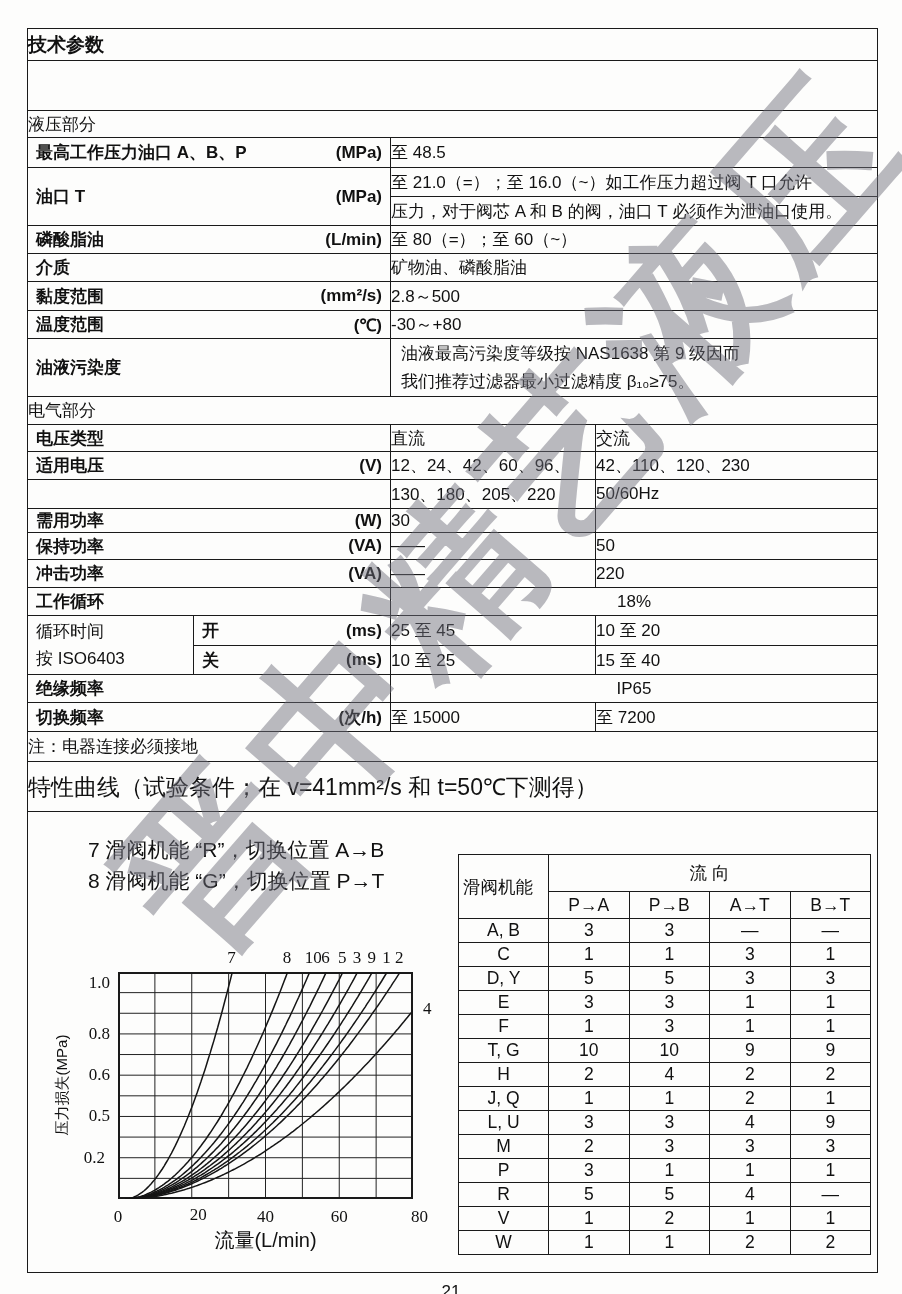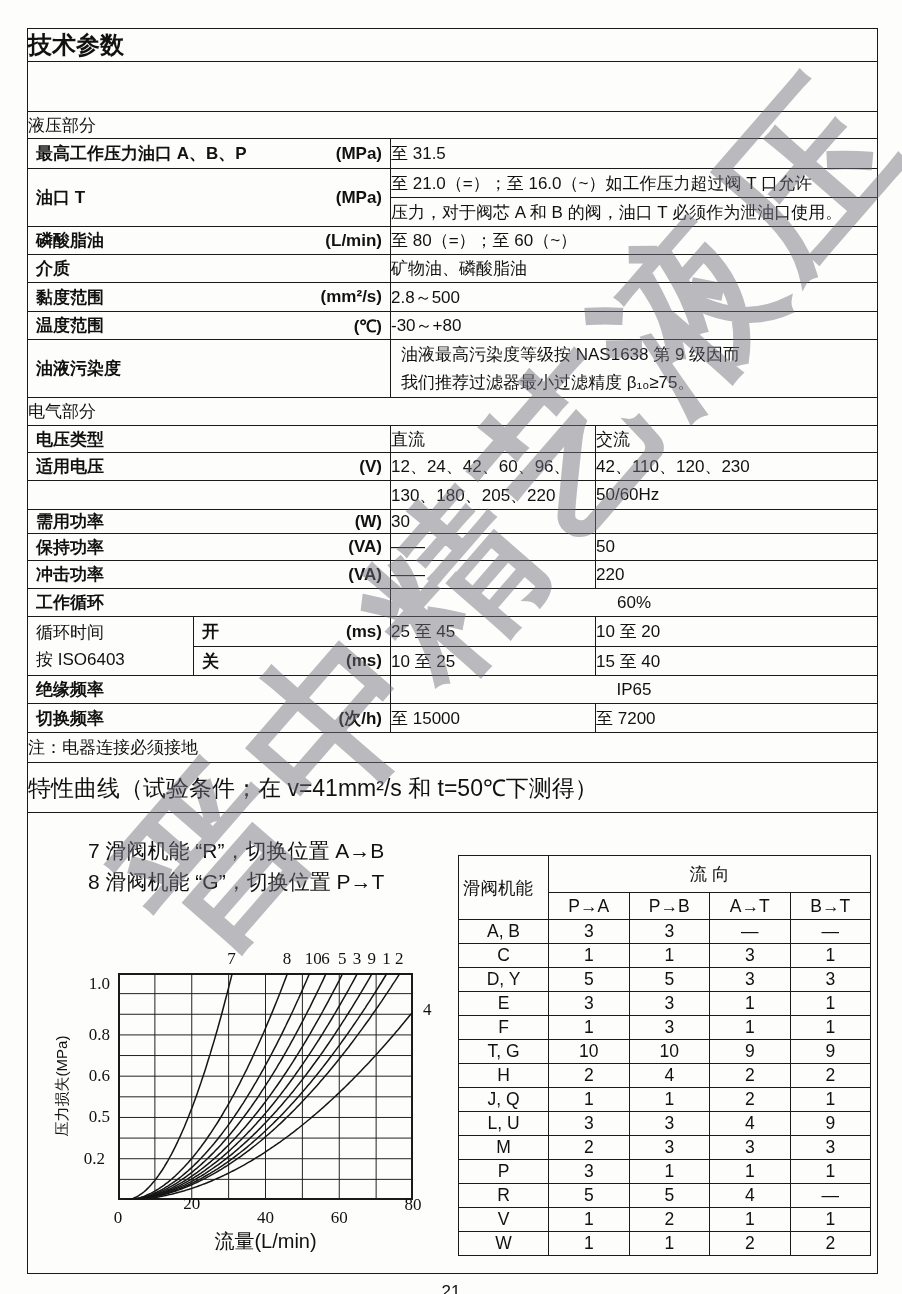--- a/index.html
+++ b/index.html
@@ -2,21 +2,21 @@
 <html><head>
 <meta charset="utf-8">
 <style>
   html,body{margin:0;padding:0;background:#e8e8e8;}
   .page{position:relative;width:902px;height:1294px;background:#fdfdfc;overflow:hidden;
         font-family:"Liberation Sans",sans-serif;color:#111;}
   
   table.spec{position:absolute;left:27px;top:28px;width:850px;border-collapse:collapse;
              table-layout:fixed;font-size:17px;}
   table.spec td{border:1.6px solid #1a1a1a;vertical-align:middle;padding:0;overflow:hidden;}
-  td.title-row{font-weight:bold;font-size:24px;padding-left:8px;}
+  td.title-row{font-weight:bold;font-size:19px;padding-left:8px;}
   td.section{padding-left:8px;margin-top:15px;}
   .lu{display:flex;align-items:center;font-weight:bold;}
   .lu .lab{flex:1;padding-left:8px;white-space:nowrap;}
   .lu .unit{padding-right:8px;white-space:nowrap;}
   td.val{padding-left:10px;}
   td.valc{text-align:center;}
   td.twol div{padding-left:10px;line-height:28px;}
   td.stack div{padding-left:8px;line-height:27px;}
   td.note-row{padding-left:8px;}
   td.curves-title{font-weight:normal;font-size:23px;padding-left:8px;}
@@ -69,21 +69,21 @@
           <td colspan="4" class="section">液压部分</td>
         </tr>
 
     <tr style="height:30px">
       <td colspan="2">
             <div class="lu">
               <span class="lab">最高工作压力油口 A、B、P</span>
               <span class="unit">(MPa)</span>
             </div>
           </td>
-      <td colspan="2" class="val">至 31.5</td>
+      <td colspan="2" class="val">至 48.5</td>
     </tr>
 
     <tr style="height:29px">
       <td colspan="2" rowspan="2">
             <div class="lu">
               <span class="lab">油口 T</span>
               <span class="unit">(MPa)</span>
             </div>
           </td>
       <td colspan="2" class="val">至 21.0（=）；至 16.0（~）如工作压力超过阀 T 口允许</td>
@@ -196,21 +196,21 @@
           </td>
       <td class="val">——</td>
       <td class="val">220</td>
     </tr>
     <tr style="height:28px">
       <td colspan="2">
             <div class="lu">
               <span class="lab">工作循环</span>
             </div>
           </td>
-      <td colspan="2" class="valc">60%</td>
+      <td colspan="2" class="valc">18%</td>
     </tr>
 
     <tr style="height:30px">
       <td rowspan="2" class="stack">
         <div>循环时间</div>
         <div>按 ISO6403</div>
       </td>
       <td>
             <div class="lu">
               <span class="lab">开</span>
@@ -293,24 +293,24 @@
                   <path d="M7.4,227.0L9.2,227.0L11.1,226.9L12.9,226.8L14.8,226.6L16.6,226.4L18.4,226.2L20.3,225.9L22.1,225.6L24.0,225.3L25.8,224.9L27.7,224.5L29.5,224.0L31.3,223.6L33.2,223.0L35.0,222.5L36.9,221.9L38.7,221.3L40.6,220.6L42.4,219.9L44.3,219.2L46.1,218.5L47.9,217.7L49.8,216.8L51.6,216.0L53.5,215.1L55.3,214.2L57.2,213.2L59.0,212.2L60.8,211.2L62.7,210.2L64.5,209.1L66.4,208.0L68.2,206.8L70.1,205.7L71.9,204.4L73.8,203.2L75.6,201.9L77.4,200.6L79.3,199.3L81.1,197.9L83.0,196.5L84.8,195.1L86.7,193.7L88.5,192.2L90.3,190.6L92.2,189.1L94.0,187.5L95.9,185.9L97.7,184.3L99.6,182.6L101.4,180.9L103.3,179.2L105.1,177.4L106.9,175.6L108.8,173.8L110.6,171.9L112.5,170.0L114.3,168.1L116.2,166.2L118.0,164.2L119.8,162.2L121.7,160.2L123.5,158.1L125.4,156.0L127.2,153.9L129.1,151.7L130.9,149.6L132.8,147.3L134.6,145.1L136.4,142.8L138.3,140.5L140.1,138.2L142.0,135.8L143.8,133.5L145.7,131.0L147.5,128.6L149.3,126.1L151.2,123.6L153.0,121.1L154.9,118.5L156.7,115.9L158.6,113.3L160.4,110.7L162.3,108.0L164.1,105.3L165.9,102.5L167.8,99.8L169.6,97.0L171.5,94.2L173.3,91.3L175.2,88.4L177.0,85.5L178.8,82.6L180.7,79.6L182.5,76.6L184.4,73.6L186.2,70.6L188.1,67.5L189.9,64.4L191.8,61.3L193.6,58.1L195.4,54.9L197.3,51.7L199.1,48.4L201.0,45.2L202.8,41.8L204.7,38.5L206.5,35.2L208.3,31.8L210.2,28.3L212.0,24.9L213.9,21.4L215.7,17.9L217.6,14.4L219.4,10.8L221.3,7.3L223.1,3.6L224.9,0.0" fill="none" stroke="#151515" stroke-width="1.5"></path>
                   <path d="M7.4,227.0L9.2,227.0L11.1,226.9L12.9,226.8L14.8,226.7L16.6,226.5L18.4,226.3L20.3,226.1L22.1,225.8L24.0,225.5L25.8,225.2L27.7,224.8L29.5,224.4L31.3,224.0L33.2,223.5L35.0,223.0L36.9,222.5L38.7,222.0L40.6,221.4L42.4,220.8L44.3,220.1L46.1,219.5L47.9,218.8L49.8,218.0L51.6,217.3L53.5,216.5L55.3,215.7L57.2,214.8L59.0,214.0L60.8,213.1L62.7,212.1L64.5,211.2L66.4,210.2L68.2,209.2L70.1,208.2L71.9,207.1L73.8,206.0L75.6,204.9L77.4,203.7L79.3,202.5L81.1,201.3L83.0,200.1L84.8,198.8L86.7,197.6L88.5,196.2L90.3,194.9L92.2,193.5L94.0,192.1L95.9,190.7L97.7,189.3L99.6,187.8L101.4,186.3L103.3,184.8L105.1,183.2L106.9,181.6L108.8,180.0L110.6,178.4L112.5,176.7L114.3,175.0L116.2,173.3L118.0,171.6L119.8,169.8L121.7,168.0L123.5,166.2L125.4,164.3L127.2,162.5L129.1,160.6L130.9,158.6L132.8,156.7L134.6,154.7L136.4,152.7L138.3,150.7L140.1,148.6L142.0,146.5L143.8,144.4L145.7,142.3L147.5,140.1L149.3,137.9L151.2,135.7L153.0,133.5L154.9,131.2L156.7,129.0L158.6,126.6L160.4,124.3L162.3,121.9L164.1,119.5L165.9,117.1L167.8,114.7L169.6,112.2L171.5,109.7L173.3,107.2L175.2,104.7L177.0,102.1L178.8,99.5L180.7,96.9L182.5,94.3L184.4,91.6L186.2,88.9L188.1,86.2L189.9,83.4L191.8,80.7L193.6,77.9L195.4,75.1L197.3,72.2L199.1,69.4L201.0,66.5L202.8,63.5L204.7,60.6L206.5,57.6L208.3,54.6L210.2,51.6L212.0,48.6L213.9,45.5L215.7,42.4L217.6,39.3L219.4,36.2L221.3,33.0L223.1,29.8L224.9,26.6L226.8,23.4L228.6,20.1L230.5,16.8L232.3,13.5L234.2,10.2L236.0,6.8L237.8,3.4L239.7,0.0" fill="none" stroke="#151515" stroke-width="1.5"></path>
                   <path d="M7.4,227.0L9.2,227.0L11.1,226.9L12.9,226.8L14.8,226.7L16.6,226.6L18.4,226.4L20.3,226.2L22.1,225.9L24.0,225.7L25.8,225.4L27.7,225.0L29.5,224.7L31.3,224.3L33.2,223.9L35.0,223.5L36.9,223.0L38.7,222.5L40.6,222.0L42.4,221.5L44.3,220.9L46.1,220.3L47.9,219.7L49.8,219.0L51.6,218.4L53.5,217.7L55.3,216.9L57.2,216.2L59.0,215.4L60.8,214.6L62.7,213.8L64.5,212.9L66.4,212.1L68.2,211.2L70.1,210.2L71.9,209.3L73.8,208.3L75.6,207.3L77.4,206.3L79.3,205.2L81.1,204.2L83.0,203.1L84.8,202.0L86.7,200.8L88.5,199.6L90.3,198.4L92.2,197.2L94.0,196.0L95.9,194.7L97.7,193.4L99.6,192.1L101.4,190.8L103.3,189.4L105.1,188.0L106.9,186.6L108.8,185.2L110.6,183.7L112.5,182.3L114.3,180.8L116.2,179.2L118.0,177.7L119.8,176.1L121.7,174.5L123.5,172.9L125.4,171.2L127.2,169.6L129.1,167.9L130.9,166.2L132.8,164.4L134.6,162.7L136.4,160.9L138.3,159.1L140.1,157.3L142.0,155.4L143.8,153.5L145.7,151.6L147.5,149.7L149.3,147.8L151.2,145.8L153.0,143.8L154.9,141.8L156.7,139.8L158.6,137.7L160.4,135.6L162.3,133.5L164.1,131.4L165.9,129.3L167.8,127.1L169.6,124.9L171.5,122.7L173.3,120.4L175.2,118.2L177.0,115.9L178.8,113.6L180.7,111.3L182.5,108.9L184.4,106.5L186.2,104.1L188.1,101.7L189.9,99.3L191.8,96.8L193.6,94.3L195.4,91.8L197.3,89.3L199.1,86.8L201.0,84.2L202.8,81.6L204.7,79.0L206.5,76.3L208.3,73.7L210.2,71.0L212.0,68.3L213.9,65.5L215.7,62.8L217.6,60.0L219.4,57.2L221.3,54.4L223.1,51.6L224.9,48.7L226.8,45.8L228.6,42.9L230.5,40.0L232.3,37.1L234.2,34.1L236.0,31.1L237.8,28.1L239.7,25.1L241.5,22.0L243.4,18.9L245.2,15.8L247.1,12.7L248.9,9.6L250.8,6.4L252.6,3.2L254.4,0.0" fill="none" stroke="#151515" stroke-width="1.5"></path>
                   <path d="M7.4,227.0L9.2,227.0L11.1,226.9L12.9,226.9L14.8,226.7L16.6,226.6L18.4,226.4L20.3,226.3L22.1,226.0L24.0,225.8L25.8,225.5L27.7,225.2L29.5,224.9L31.3,224.6L33.2,224.2L35.0,223.8L36.9,223.4L38.7,223.0L40.6,222.5L42.4,222.0L44.3,221.5L46.1,221.0L47.9,220.4L49.8,219.9L51.6,219.3L53.5,218.6L55.3,218.0L57.2,217.3L59.0,216.6L60.8,215.9L62.7,215.2L64.5,214.4L66.4,213.6L68.2,212.8L70.1,212.0L71.9,211.1L73.8,210.3L75.6,209.4L77.4,208.5L79.3,207.5L81.1,206.6L83.0,205.6L84.8,204.6L86.7,203.5L88.5,202.5L90.3,201.4L92.2,200.3L94.0,199.2L95.9,198.1L97.7,196.9L99.6,195.8L101.4,194.6L103.3,193.3L105.1,192.1L106.9,190.8L108.8,189.6L110.6,188.3L112.5,186.9L114.3,185.6L116.2,184.2L118.0,182.8L119.8,181.4L121.7,180.0L123.5,178.5L125.4,177.1L127.2,175.6L129.1,174.1L130.9,172.5L132.8,171.0L134.6,169.4L136.4,167.8L138.3,166.2L140.1,164.5L142.0,162.9L143.8,161.2L145.7,159.5L147.5,157.8L149.3,156.0L151.2,154.3L153.0,152.5L154.9,150.7L156.7,148.9L158.6,147.0L160.4,145.2L162.3,143.3L164.1,141.4L165.9,139.5L167.8,137.5L169.6,135.5L171.5,133.6L173.3,131.6L175.2,129.5L177.0,127.5L178.8,125.4L180.7,123.3L182.5,121.2L184.4,119.1L186.2,117.0L188.1,114.8L189.9,112.6L191.8,110.4L193.6,108.2L195.4,105.9L197.3,103.7L199.1,101.4L201.0,99.1L202.8,96.8L204.7,94.4L206.5,92.0L208.3,89.7L210.2,87.3L212.0,84.8L213.9,82.4L215.7,79.9L217.6,77.4L219.4,74.9L221.3,72.4L223.1,69.9L224.9,67.3L226.8,64.7L228.6,62.1L230.5,59.5L232.3,56.9L234.2,54.2L236.0,51.5L237.8,48.8L239.7,46.1L241.5,43.4L243.4,40.6L245.2,37.9L247.1,35.1L248.9,32.2L250.8,29.4L252.6,26.6L254.4,23.7L256.3,20.8L258.1,17.9L260.0,14.9L261.8,12.0L263.7,9.0L265.5,6.0L267.3,3.0L269.2,0.0" fill="none" stroke="#151515" stroke-width="1.5"></path>
                   <path d="M7.4,227.0L9.2,227.0L11.1,226.9L12.9,226.9L14.8,226.8L16.6,226.6L18.4,226.5L20.3,226.3L22.1,226.1L24.0,225.9L25.8,225.7L27.7,225.4L29.5,225.1L31.3,224.8L33.2,224.5L35.0,224.1L36.9,223.7L38.7,223.3L40.6,222.9L42.4,222.5L44.3,222.0L46.1,221.5L47.9,221.0L49.8,220.5L51.6,219.9L53.5,219.4L55.3,218.8L57.2,218.2L59.0,217.5L60.8,216.9L62.7,216.2L64.5,215.5L66.4,214.8L68.2,214.1L70.1,213.3L71.9,212.5L73.8,211.7L75.6,210.9L77.4,210.1L79.3,209.2L81.1,208.3L83.0,207.4L84.8,206.5L86.7,205.6L88.5,204.6L90.3,203.7L92.2,202.7L94.0,201.7L95.9,200.6L97.7,199.6L99.6,198.5L101.4,197.4L103.3,196.3L105.1,195.2L106.9,194.0L108.8,192.8L110.6,191.6L112.5,190.4L114.3,189.2L116.2,188.0L118.0,186.7L119.8,185.4L121.7,184.1L123.5,182.8L125.4,181.4L127.2,180.1L129.1,178.7L130.9,177.3L132.8,175.9L134.6,174.4L136.4,173.0L138.3,171.5L140.1,170.0L142.0,168.5L143.8,167.0L145.7,165.4L147.5,163.8L149.3,162.2L151.2,160.6L153.0,159.0L154.9,157.4L156.7,155.7L158.6,154.0L160.4,152.3L162.3,150.6L164.1,148.9L165.9,147.1L167.8,145.3L169.6,143.5L171.5,141.7L173.3,139.9L175.2,138.0L177.0,136.2L178.8,134.3L180.7,132.4L182.5,130.5L184.4,128.5L186.2,126.6L188.1,124.6L189.9,122.6L191.8,120.6L193.6,118.6L195.4,116.5L197.3,114.4L199.1,112.4L201.0,110.3L202.8,108.1L204.7,106.0L206.5,103.8L208.3,101.7L210.2,99.5L212.0,97.3L213.9,95.0L215.7,92.8L217.6,90.5L219.4,88.2L221.3,85.9L223.1,83.6L224.9,81.3L226.8,78.9L228.6,76.5L230.5,74.2L232.3,71.7L234.2,69.3L236.0,66.9L237.8,64.4L239.7,61.9L241.5,59.4L243.4,56.9L245.2,54.4L247.1,51.8L248.9,49.3L250.8,46.7L252.6,44.1L254.4,41.4L256.3,38.8L258.1,36.1L260.0,33.5L261.8,30.8L263.7,28.1L265.5,25.3L267.3,22.6L269.2,19.8L271.0,17.1L272.9,14.3L274.7,11.4L276.6,8.6L278.4,5.8L280.3,2.9L282.1,0.0" fill="none" stroke="#151515" stroke-width="1.5"></path>
                   <path d="M7.4,227.0L9.2,227.0L11.1,227.0L12.9,226.9L14.8,226.8L16.6,226.7L18.4,226.6L20.3,226.5L22.1,226.3L24.0,226.2L25.8,226.0L27.7,225.8L29.5,225.6L31.3,225.3L33.2,225.1L35.0,224.8L36.9,224.5L38.7,224.2L40.6,223.9L42.4,223.5L44.3,223.2L46.1,222.8L47.9,222.4L49.8,222.0L51.6,221.6L53.5,221.2L55.3,220.7L57.2,220.3L59.0,219.8L60.8,219.3L62.7,218.8L64.5,218.2L66.4,217.7L68.2,217.1L70.1,216.6L71.9,216.0L73.8,215.4L75.6,214.8L77.4,214.1L79.3,213.5L81.1,212.8L83.0,212.1L84.8,211.4L86.7,210.7L88.5,210.0L90.3,209.2L92.2,208.5L94.0,207.7L95.9,206.9L97.7,206.1L99.6,205.3L101.4,204.5L103.3,203.6L105.1,202.8L106.9,201.9L108.8,201.0L110.6,200.1L112.5,199.2L114.3,198.2L116.2,197.3L118.0,196.3L119.8,195.3L121.7,194.3L123.5,193.3L125.4,192.3L127.2,191.3L129.1,190.2L130.9,189.2L132.8,188.1L134.6,187.0L136.4,185.9L138.3,184.7L140.1,183.6L142.0,182.5L143.8,181.3L145.7,180.1L147.5,178.9L149.3,177.7L151.2,176.5L153.0,175.2L154.9,174.0L156.7,172.7L158.6,171.4L160.4,170.1L162.3,168.8L164.1,167.5L165.9,166.2L167.8,164.8L169.6,163.5L171.5,162.1L173.3,160.7L175.2,159.3L177.0,157.9L178.8,156.4L180.7,155.0L182.5,153.5L184.4,152.0L186.2,150.5L188.1,149.0L189.9,147.5L191.8,146.0L193.6,144.4L195.4,142.9L197.3,141.3L199.1,139.7L201.0,138.1L202.8,136.5L204.7,134.9L206.5,133.2L208.3,131.6L210.2,129.9L212.0,128.2L213.9,126.5L215.7,124.8L217.6,123.1L219.4,121.4L221.3,119.6L223.1,117.8L224.9,116.1L226.8,114.3L228.6,112.5L230.5,110.6L232.3,108.8L234.2,107.0L236.0,105.1L237.8,103.2L239.7,101.3L241.5,99.4L243.4,97.5L245.2,95.6L247.1,93.6L248.9,91.7L250.8,89.7L252.6,87.7L254.4,85.7L256.3,83.7L258.1,81.7L260.0,79.7L261.8,77.6L263.7,75.6L265.5,73.5L267.3,71.4L269.2,69.3L271.0,67.2L272.9,65.0L274.7,62.9L276.6,60.7L278.4,58.6L280.3,56.4L282.1,54.2L283.9,52.0L285.8,49.8L287.6,47.5L289.5,45.3L291.3,43.0L293.2,40.7L295.0,38.4" fill="none" stroke="#151515" stroke-width="1.5"></path>
                 </svg>
         </div>
         <div id="chart-decor">
                 <span class="tick xtick" style="left: 75px; top: 395px;">0</span>
-                <span class="tick xtick" style="left: 148.75px; top: 381px;">20</span>
+                <span class="tick xtick" style="left: 148.75px; top: 393px; text-align: right;">20</span>
                 <span class="tick xtick" style="left: 222.5px; top: 395px;">40</span>
                 <span class="tick xtick" style="left: 296.25px; top: 395px;">60</span>
-                <span class="tick xtick" style="left: 370px; top: 382px;">80</span>
+                <span class="tick xtick" style="left: 370px; top: 395px; text-align: right;">80</span>
                 <span class="tick ytick" style="left: 37px; top: 335.727px;">0.2</span>
                 <span class="tick ytick" style="left: 42px; top: 294.455px;">0.5</span>
                 <span class="tick ytick" style="left: 42px; top: 253.182px;">0.6</span>
                 <span class="tick ytick" style="left: 42px; top: 211.909px;">0.8</span>
                 <span class="tick ytick" style="left: 42px; top: 161px;">1.0</span>
                 <span class="tick curve-label" style="left: 199.312px; top: 136px;">7</span>
                 <span class="tick curve-label" style="left: 254.625px; top: 136px;">8</span>
                 <span class="tick curve-label" style="left: 276.75px; top: 136px;">10</span>
                 <span class="tick curve-label" style="left: 293.344px; top: 136px;">6</span>
                 <span class="tick curve-label" style="left: 309.938px; top: 136px;">5</span>

